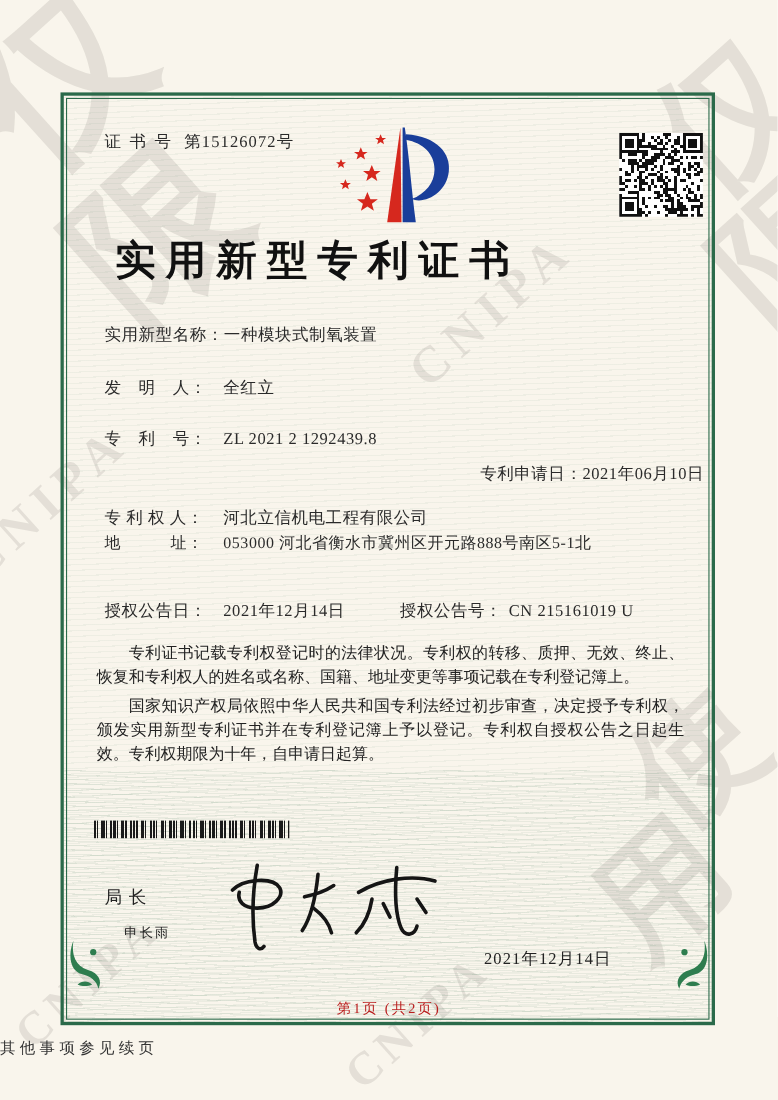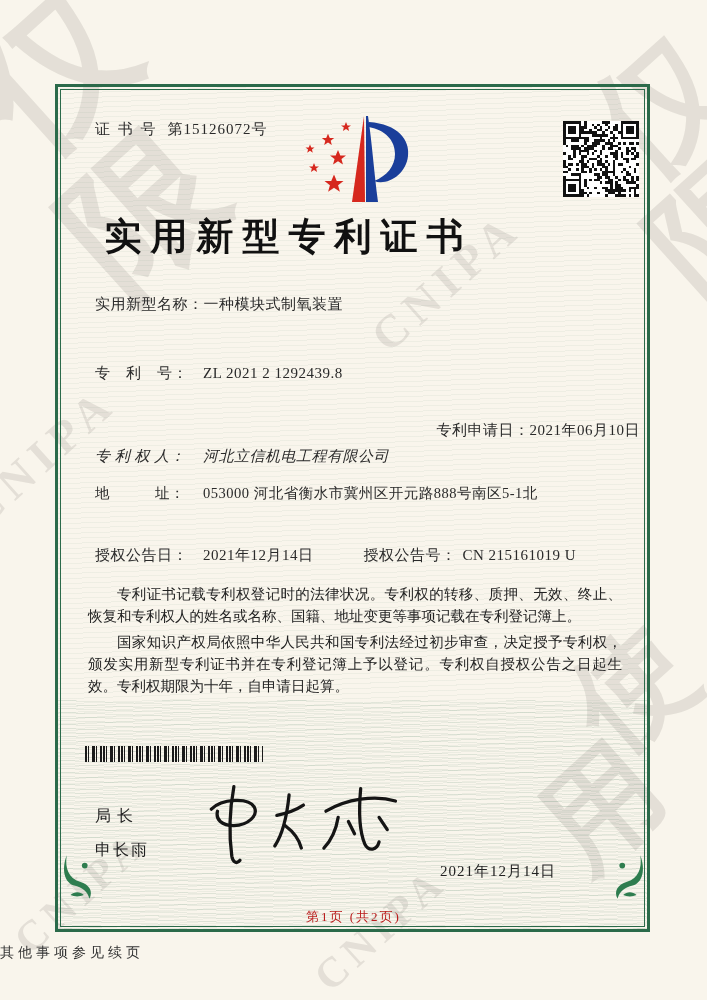--- a/index.html
+++ b/index.html
@@ -35,38 +35,38 @@
 
   .logo{position:absolute;left:286px;top:110px;width:135px;height:97px;}
   .qr{position:absolute;left:563px;top:121px;width:76px;height:76px;}
   .qr svg{width:100%;height:100%;}
 
   .title{position:absolute;left:0;top:212px;width:577px;text-align:center;
     font-size:37px;font-weight:bold;letter-spacing:9px;color:#111;}
 
   .field{position:absolute;left:95px;width:545px;font-size:15px;color:#2a2a2a;letter-spacing:0.5px;}
   .field .lbl{display:inline-block;min-width:108px;}
-  .f-0{top:295px;} .f-1{top:343px;} .f-2{top:364px;} .f-3{top:421px;text-align:right;}
-  .f-4{top:447px;font-style:italic;} .f-5{top:484px;font-size:14.5px;} .f-6{top:546px;display:flex;gap:50px;}
+  .f-0{top:295px;} .f-1{top:343px;} .f-2{top:390px;} .f-3{top:421px;text-align:right;}
+  .f-4{top:461px;} .f-5{top:484px;font-size:14.5px;} .f-6{top:546px;display:flex;gap:50px;}
   .f-6 .pair2 .lbl{min-width:0;margin-right:6px;}
 
   .paras{position:absolute;left:88px;top:583px;width:534px;font-size:14.5px;line-height:22px;
     text-align:justify;color:#222;}
   .paras p{margin:0 0 4px 0;text-indent:2em;}
 
   .barcode{position:absolute;left:85px;top:746px;width:178px;height:16px;
     background:repeating-linear-gradient(90deg,
       #1a1a1a 0 2px,transparent 2px 3px,
       #1a1a1a 3px 4px,transparent 4px 7px,
       #1a1a1a 7px 10px,transparent 10px 11px,
       #1a1a1a 11px 12px,transparent 12px 15px,
       #1a1a1a 15px 17px,transparent 17px 18px);}
 
   .director-label{position:absolute;left:95px;top:806px;font-size:16px;letter-spacing:6px;}
-  .director-name{position:absolute;left:95px;top:840px;font-size:16px;letter-spacing:2px;text-align:center;}
+  .director-name{position:absolute;left:113px;top:840px;font-size:12px;letter-spacing:2px;text-align:center;}
   .signature{position:absolute;left:195px;top:780px;width:225px;height:88px;}
   .grant-date-bottom{position:absolute;left:440px;top:862px;font-size:15px;letter-spacing:1px;}
 
   .page-info{position:absolute;left:0;top:908px;width:707px;text-align:center;font-size:13px;letter-spacing:2px;color:#b91c1c;}
   .footer-note{position:absolute;left:0;top:944px;width:707px;text-align:left;font-size:14px;letter-spacing:4px;color:#333;}
 
   .curl{position:absolute;width:38px;height:50px;z-index:3;}
   .curl-bl{left:61px;top:852px;}
   .curl-br{left:608px;top:852px;transform:scaleX(-1);}
 </style>
@@ -436,20 +436,23 @@
             <rect x="28" y="28" width="1" height="1"></rect>
           </g>
       </svg>
     </div>
 
     <div class="title">实用新型专利证书</div>
 
     <div class="field f-0">
       <span class="lbl">实用新型名称：</span><span>一种模块式制氧装置</span>
     </div>
+    <div class="field f-1">
+      <span class="lbl">发　明　人：</span><span>全红立</span>
+    </div>
     <div class="field f-2">
       <span class="lbl">专　利　号：</span><span>ZL 2021 2 1292439.8</span>
     </div>
     <div class="field f-3">
       <span class="lbl">专利申请日：</span><span>2021年06月10日</span>
     </div>
     <div class="field f-4">
       <span class="lbl">专 利 权 人：</span><span>河北立信机电工程有限公司</span>
     </div>
     <div class="field f-5">

